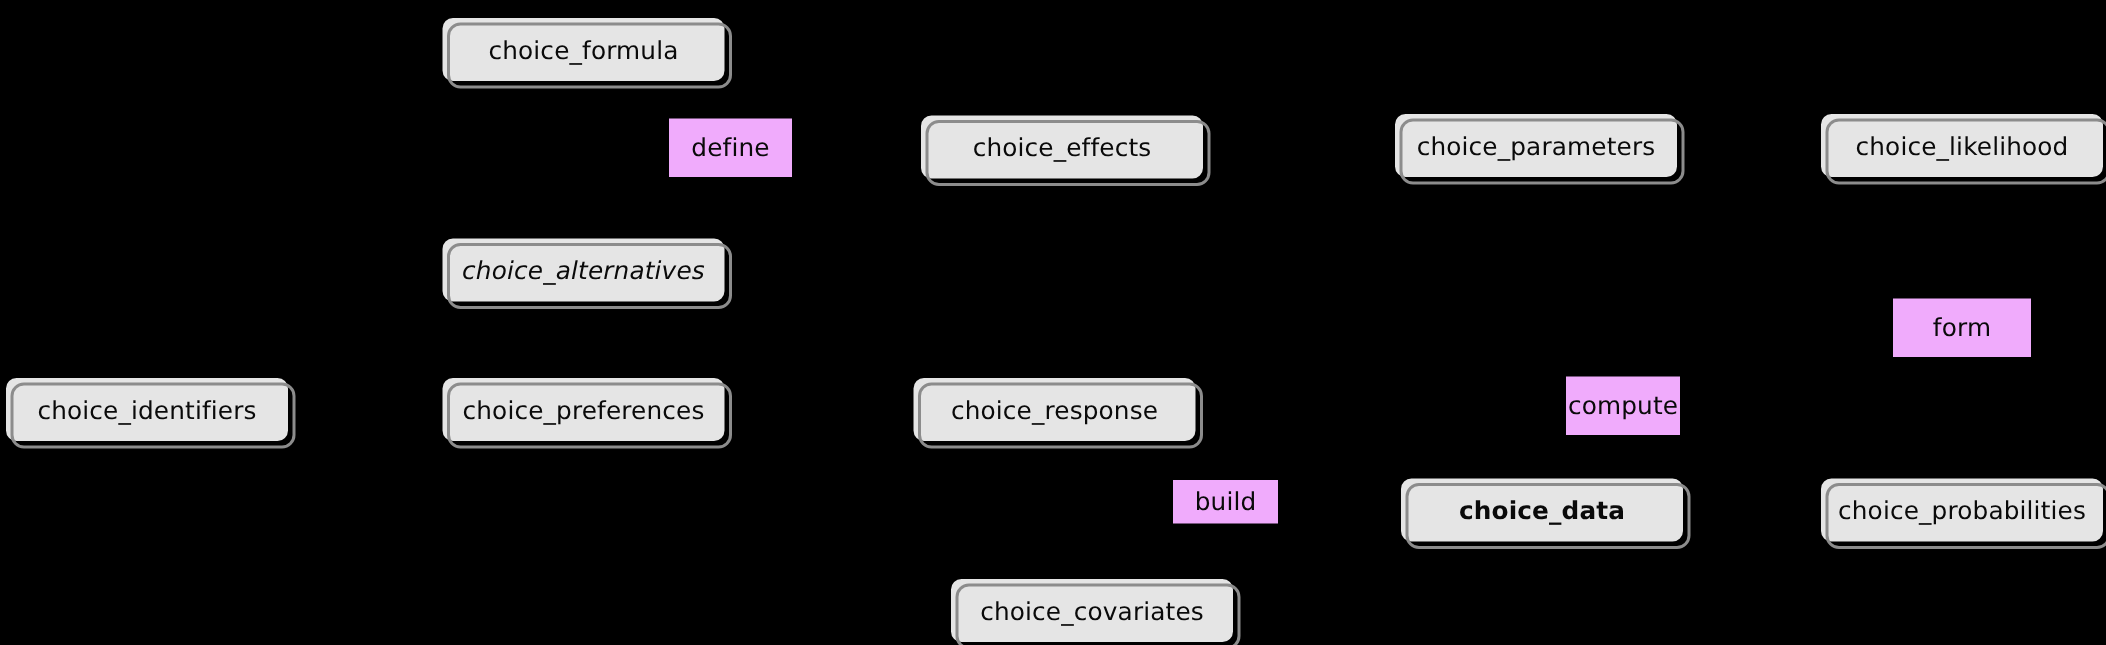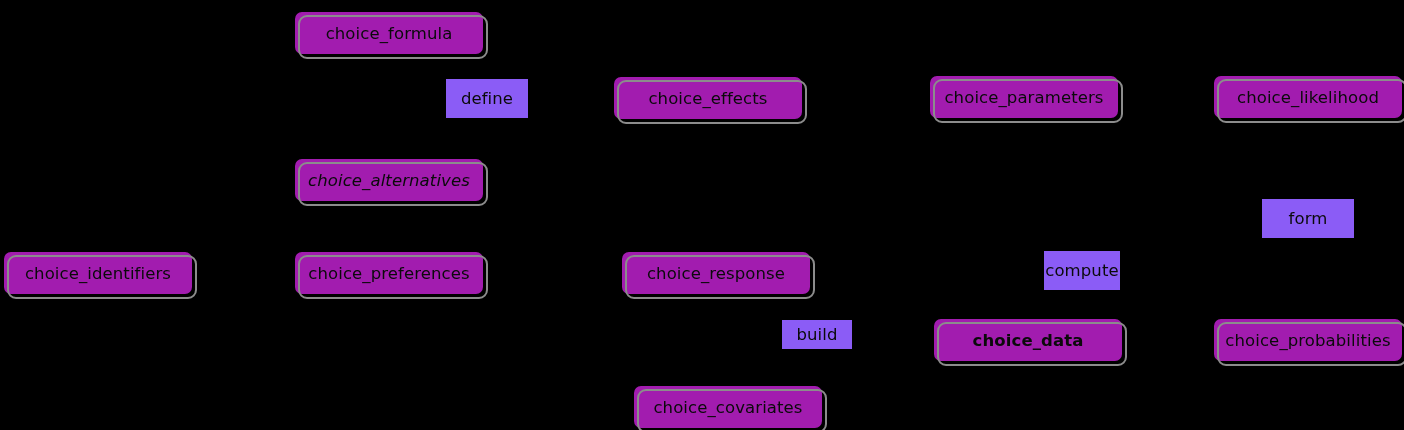--- a/index.html
+++ b/index.html
@@ -14,21 +14,21 @@
     height: 430px;
     background: #000000;
     overflow: hidden;
     font-family: "DejaVu Sans", "Liberation Sans", sans-serif;
   }
 
   
   .node {
     position: absolute;
     box-sizing: border-box;
-    background: #a21caf;
+    background: #e5e5e5;
     border: 2px solid #000000;
     border-radius: 9px;
     display: flex;
     align-items: center;
     justify-content: center;
     color: #0a0a0a;
     font-size: 16.5px;
     letter-spacing: 0.1px;
     white-space: nowrap;
     z-index: 3;
@@ -44,21 +44,21 @@
     border: 2px solid #8c8c8c;
     border-radius: 9px;
     z-index: -1;
     pointer-events: none;
   }
 
   
   .edge-label {
     position: absolute;
     box-sizing: border-box;
-    background: #8b5cf6;
+    background: #f0abfc;
     color: #0a0a0a;
     font-size: 16.5px;
     letter-spacing: 0.1px;
     display: flex;
     align-items: center;
     justify-content: center;
     white-space: nowrap;
     z-index: 4;
   }
 
@@ -100,19 +100,19 @@
     </div>
 
   <div id="node-layer">
       <div class="node" style="left: 293px; top: 10px; width: 192px; height: 46px;">choice_formula</div>
       <div class="node" style="left: 612px; top: 75px; width: 192px; height: 46px;">choice_effects</div>
       <div class="node" style="left: 928px; top: 74px; width: 192px; height: 46px;">choice_parameters</div>
       <div class="node" style="left: 1212px; top: 74px; width: 192px; height: 46px;">choice_likelihood</div>
       <div class="node" style="left: 293px; top: 157px; width: 192px; height: 46px; font-style: italic;">choice_alternatives</div>
       <div class="node" style="left: 2px; top: 250px; width: 192px; height: 46px;">choice_identifiers</div>
       <div class="node" style="left: 293px; top: 250px; width: 192px; height: 46px;">choice_preferences</div>
-      <div class="node" style="left: 620px; top: 250px; width: 192px; height: 46px;">choice_response</div>
+      <div class="node" style="left: 607px; top: 250px; width: 192px; height: 46px;">choice_response</div>
       <div class="node" style="left: 932px; top: 317px; width: 192px; height: 46px; font-weight: bold;">choice_data</div>
       <div class="node" style="left: 1212px; top: 317px; width: 192px; height: 46px;">choice_probabilities</div>
       <div class="node" style="left: 632px; top: 384px; width: 192px; height: 46px;">choice_covariates</div>
     </div>
 
 </div>
 
 </body></html>

